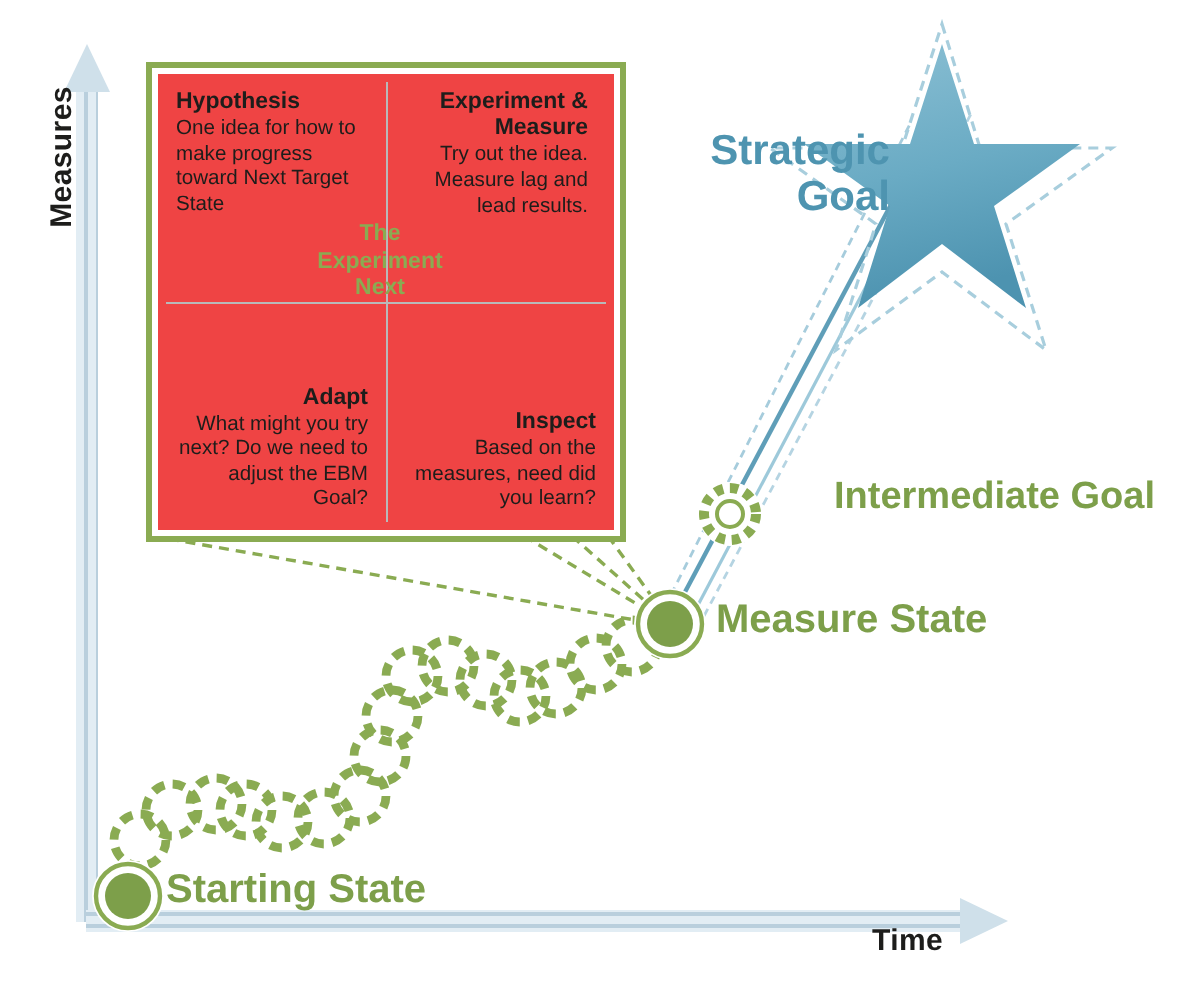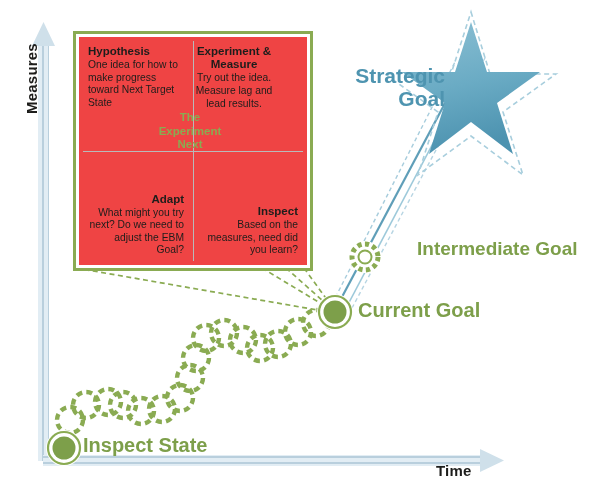--- a/index.html
+++ b/index.html
@@ -15,21 +15,21 @@
   #time-label{left:436px;top:462px;font-size:15px;}
 
   
   #callout{position:absolute;left:73px;top:31px;width:234px;height:234px;
     background:#fff;border:3px solid #8aab52;box-shadow:0 0 0 1px #fff inset;}
   #callout-inner{position:absolute;inset:2px;border:1px solid #fff;background:#ef4444;}
   .vline{position:absolute;left:50%;top:4px;bottom:4px;width:1px;background:#b9b9b9;}
   .hline{position:absolute;top:50%;left:4px;right:4px;height:1px;background:#b9b9b9;}
   .quad{position:absolute;width:50%;box-sizing:border-box;padding:8px 9px;}
   .quad.tl{left:0;top:0;text-align:left;}
-  .quad.tr{right:16px;top:0;text-align:center;margin-left:19px;}
+  .quad.tr{right:4px;top:0;text-align:right;margin-left:19px;}
   .quad.bl{left:0;bottom:0;text-align:right;}
   .quad.br{right:0;bottom:0;text-align:right;}
   .q-title{font-weight:bold;font-size:11.5px;color:#1d1d1b;line-height:1.15;margin-bottom:1px;}
   .q-body{font-size:10.3px;color:#1d1d1b;line-height:1.22;}
 
   
   #loop-hub{position:absolute;left:152px;top:97px;width:76px;height:76px;}
   #loop-text{position:absolute;left:0;right:0;top:14px;text-align:center;
     font-weight:bold;color:#8aab52;font-size:11.5px;line-height:1.18;}
 
@@ -186,18 +186,18 @@
         <div class="q-title">Inspect</div>
         <div class="q-body">Based on the measures, need did you learn?</div>
       </div>
     </div>
   </div>
 
   <div id="loop-hub">
     <div id="loop-text">The Experiment Next</div>
   </div>
 
-  <div class="node-label" id="starting-label">Inspect State</div>
-  <div class="node-label" id="current-label">Current Goal</div>
+  <div class="node-label" id="starting-label">Starting State</div>
+  <div class="node-label" id="current-label">Measure State</div>
   <div class="node-label" id="intermediate-label">Intermediate Goal</div>
   <div class="node-label" id="strategic-label">Strategic Goal</div>
 
 </div>
 
 </body></html>

